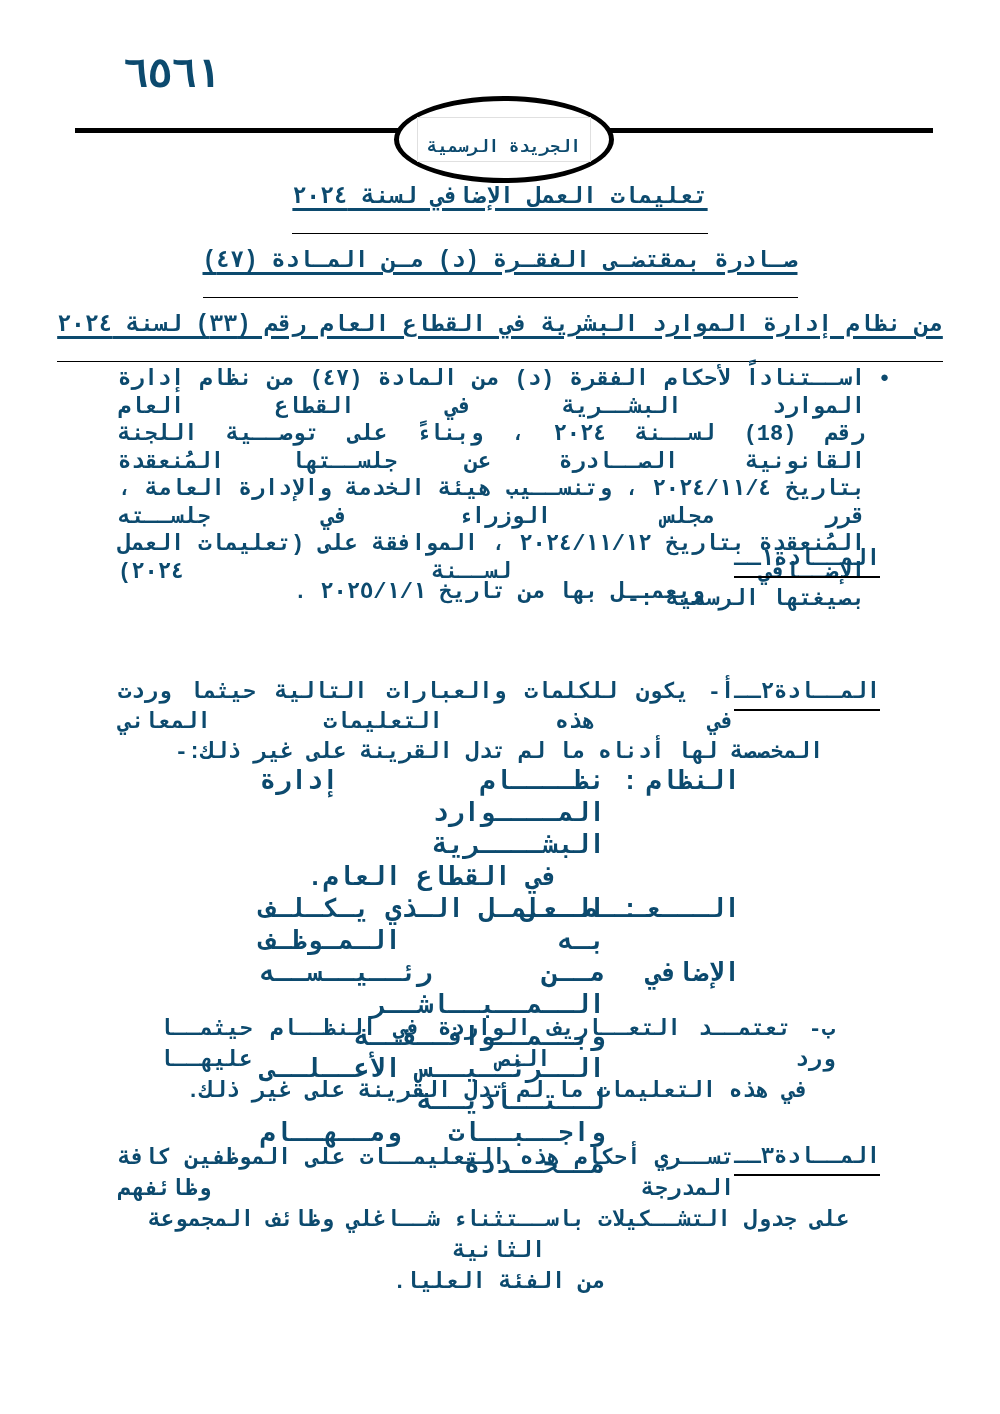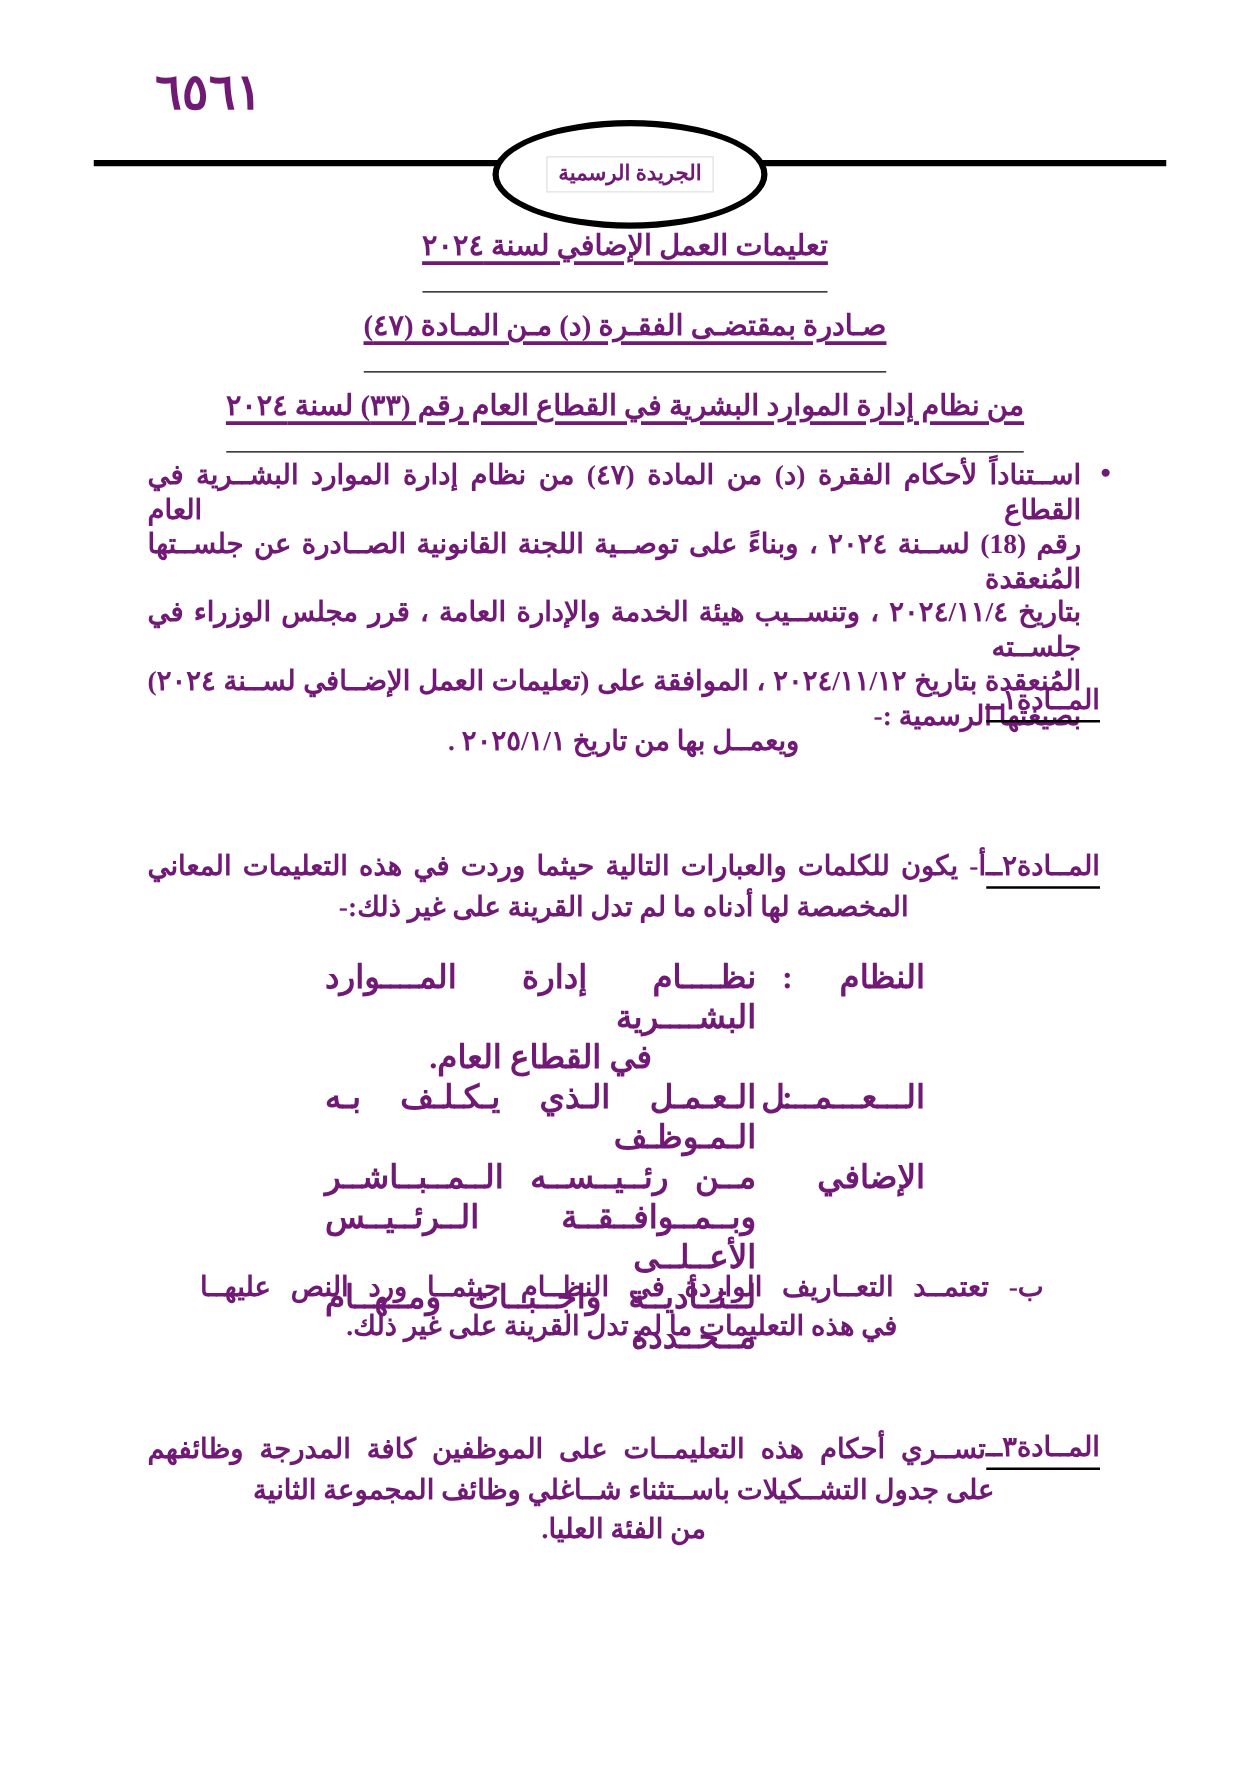--- a/index.html
+++ b/index.html
@@ -1,22 +1,22 @@
 <!DOCTYPE html>
 <html lang="ar" dir="rtl"><head>
 <meta charset="utf-8">
 <style>
   html, body { margin: 0; padding: 0; background: #ffffff; }
   .page {
     position: relative;
     width: 1000px;
     height: 1414px;
     background: #ffffff;
-    color: #701a75;
-    font-family: Liberation Serif, serif;
+    color: #0c4a6e;
+    font-family: Liberation Mono, monospace;
     font-weight: bold;
     direction: rtl;
     overflow: hidden;
   }
   
   .pageno {
     position: absolute;
     top: 50px; left: 124px;
     font-size: 40px;
     letter-spacing: 2px;
@@ -35,21 +35,21 @@
     background: #ffffff;
     border: 5px solid #000000;
     border-radius: 50%;
     display: flex; align-items: center; justify-content: center;
     z-index: 2;
   }
   .seal-label {
     font-size: 17px;
     background: #ffffff;
     border: 1px solid #e0e0e0;
-    padding: 2px 9px 4px 9px;
+    padding: 18px 9px 4px 9px;
     white-space: nowrap;
   }
   
   .headings {
     position: absolute;
     top: 183px; left: 0; right: 0;
     text-align: center;
   }
   .h { line-height: 28px; margin-bottom: 13px; }
   .dbl {

